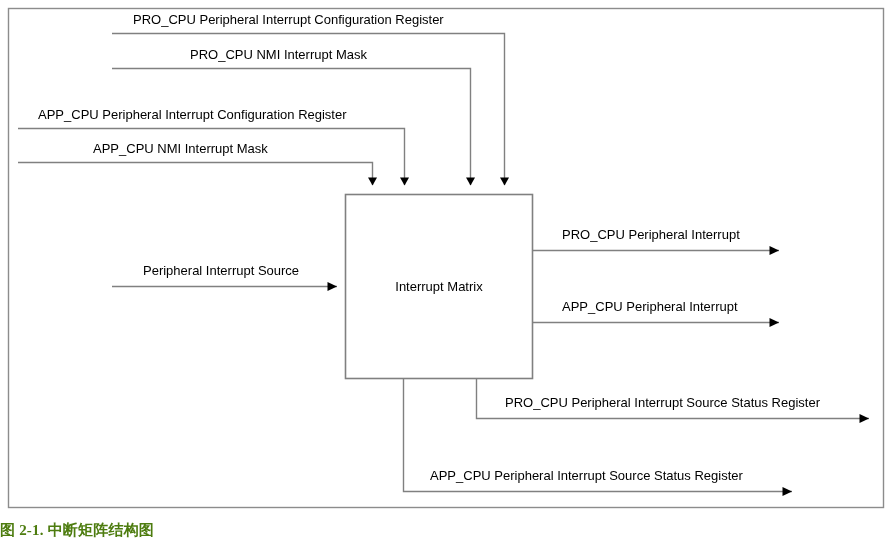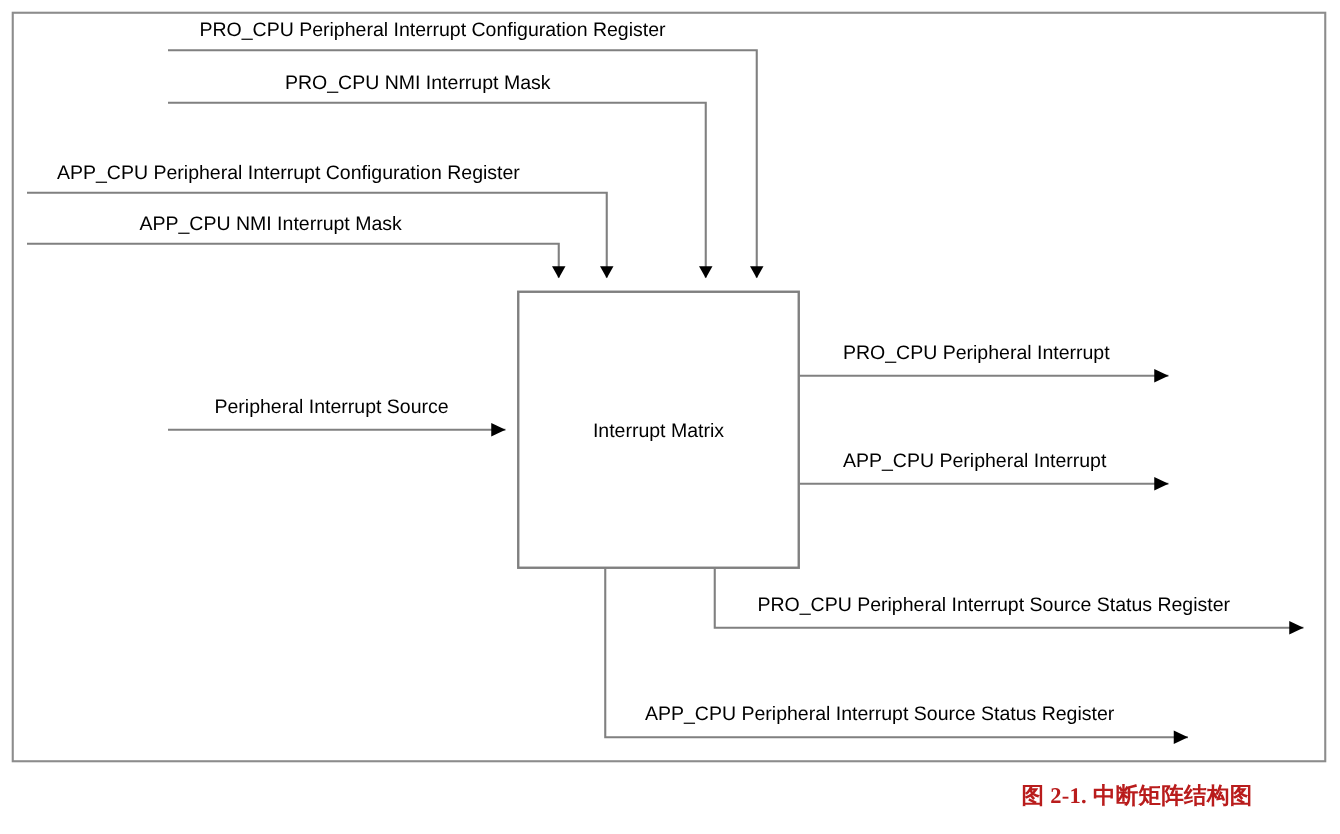--- a/index.html
+++ b/index.html
@@ -36,25 +36,25 @@
   .block-label {
     font-family: "Liberation Sans", sans-serif;
     font-size: 13px;
     fill: #000000;
   }
   .fig-caption {
     position: absolute;
     left: 0;
     top: 521px;
     width: 835px;
-    text-align: right;
+    text-align: left;
     font-family: "Liberation Serif", serif;
     font-weight: bold;
     font-size: 15px;
-    color: #b91c1c;
+    color: #4d7c0f;
     letter-spacing: 0.2px;
   }
 </style>
 </head>
 <body>
 
 <div id="figure-root">
 
   <svg id="diagram-svg" viewBox="0 0 893 556" xmlns="http://www.w3.org/2000/svg">
     <defs>

